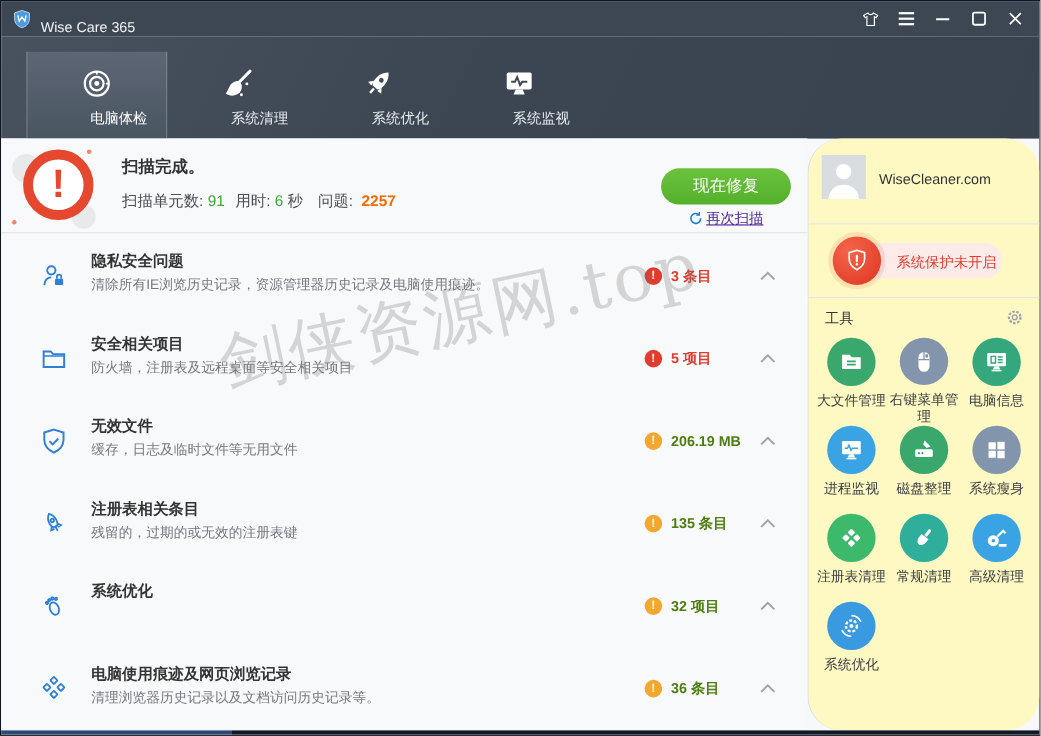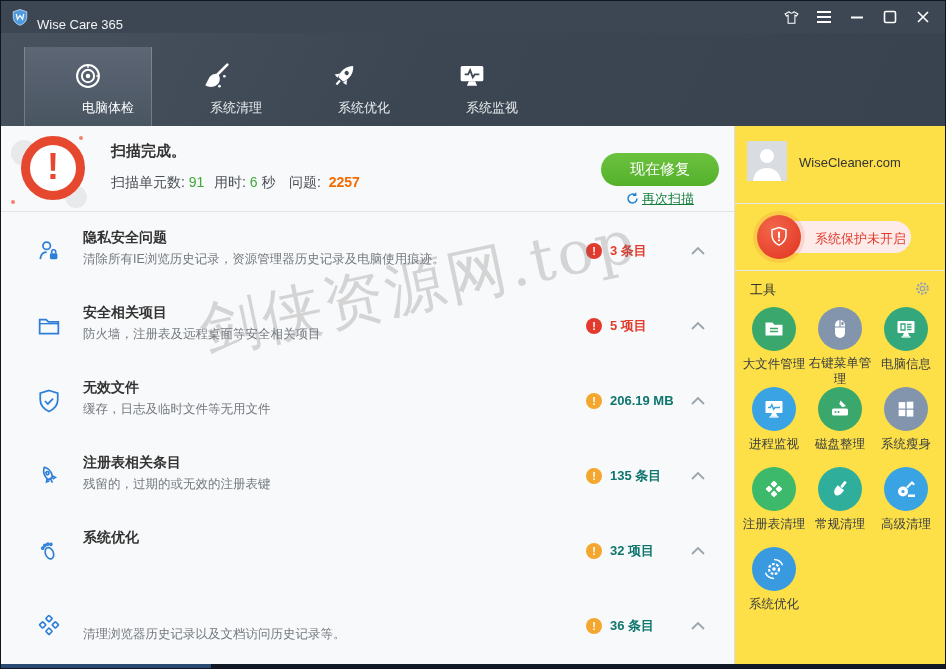--- a/index.html
+++ b/index.html
@@ -59,42 +59,42 @@
   .scan-status { position:absolute; left:110px; top:16px; font-size:15px; font-weight:bold; color:#333; }
   .stat { position:absolute; top:48px; font-size:14px; color:#4a4f55; }
   .stat b.green { color:#3faa38; font-weight:normal; }
   .stat b.orange { color:#f56a00; font-weight:bold; }
   .fix-btn {
     position:absolute; left:600px; top:27px; width:118px; height:33px; border:none; border-radius:17px;
     background:linear-gradient(180deg,#6cc23e 0%,#54b02b 100%);
     color:#fff; font-size:15px; cursor:pointer; font-family:inherit;
   }
   .rescan { position:absolute; left:600px; top:64px; width:118px; text-align:center; font-size:13px;
-    color:#15803d; cursor:pointer; }
+    color:#4c1d95; cursor:pointer; }
   .rescan .lbl { text-decoration:underline; }
   .rescan svg { vertical-align:-2px; margin-right:3px; }
 
   .issues { position:absolute; left:0; top:87px; right:0; bottom:0; display:flex; flex-direction:column; }
   .issue-row { position:relative; flex:1; cursor:pointer; }
   .issue-ico { position:absolute; left:34px; top:50%; transform:translateY(-50%); width:28px; height:28px; }
   .issue-title { position:absolute; left:82px; top:50%; margin-top:-22px; font-size:14px; font-weight:bold; color:#333; }
   .issue-desc { position:absolute; left:82px; top:50%; margin-top:0px; font-size:12.5px; color:#73797f; }
   .issue-badge { position:absolute; left:585px; top:50%; transform:translateY(-50%); display:flex; align-items:center; gap:8px; }
   .dot { width:16px; height:16px; border-radius:50%; color:#fff; font-size:11px; font-weight:bold;
     display:flex; align-items:center; justify-content:center; }
   .cnt { font-size:13px; font-weight:bold; white-space:nowrap; }
   .sev-red .dot { background:#e23b2e; }
   .sev-red .cnt { color:#e23b2e; }
   .sev-orange .dot { background:#f3a72e; }
-  .sev-orange .cnt { color:#0f766e; }
+  .sev-orange .cnt { color:#4d7c0f; }
   .chevron { position:absolute; left:689px; top:50%; transform:translateY(-50%); cursor:pointer; }
 
   
   .sidebar { position:absolute; left:733px; top:125px; right:0; bottom:4px;
-    background:#fde047; border-left:1px solid #dcdee1; }
+    background:#fef9c3; border-left:1px solid #dcdee1;border-radius:31px; }
   .account { position:relative; height:78px; border-bottom:1px solid #e3e5e8; cursor:pointer; }
   .avatar { position:absolute; left:12px; top:15px; width:40px; height:40px; background:#d9dcе0;
     background:#d9dce0; overflow:hidden; }
   .account-name { position:absolute; left:64px; top:29px; font-size:13px; color:#333; }
   .protection { position:relative; height:67px; border-bottom:1px solid #e3e5e8; cursor:pointer;text-decoration:underline; }
   .prot-pill { position:absolute; left:44px; top:17px; width:132px; height:32px; border-radius:16px;
     background:#fcebe9; }
   .prot-circle { position:absolute; left:22px; top:11px; width:44px; height:44px; border-radius:50%;
     background:radial-gradient(circle at 35% 30%,#f3664a,#e03320); display:flex; align-items:center; justify-content:center;
     box-shadow:0 0 0 4px rgba(240,90,70,.15); }
@@ -333,20 +333,21 @@
 
       <div class="issue-row sev-orange">
         <svg class="issue-ico" viewBox="0 0 24 24">
           <g transform="rotate(45 12 12)" fill="none" stroke="#2d7fd8" stroke-width="1.4">
             <rect x="5.5" y="5.5" width="4" height="4" rx="0.6"></rect>
             <rect x="13.2" y="5.5" width="4" height="4" rx="0.6"></rect>
             <rect x="5.5" y="13.2" width="4" height="4" rx="0.6"></rect>
             <rect x="13.2" y="13.2" width="4" height="4" rx="0.6"></rect>
           </g>
         </svg>
+        <div class="issue-title">电脑使用痕迹及网页浏览记录</div>
         <div class="issue-desc">清理浏览器历史记录以及文档访问历史记录等。</div>
         <div class="issue-badge">
           <span class="dot">!</span>
           <span class="cnt">36 条目</span>
         </div>
         <svg class="chevron" width="16" height="10" viewBox="0 0 16 10">
             <polyline points="2,8 8,2 14,8" fill="none" stroke="#9aa5ad" stroke-width="1.8"></polyline>
           </svg>
       </div>
 

